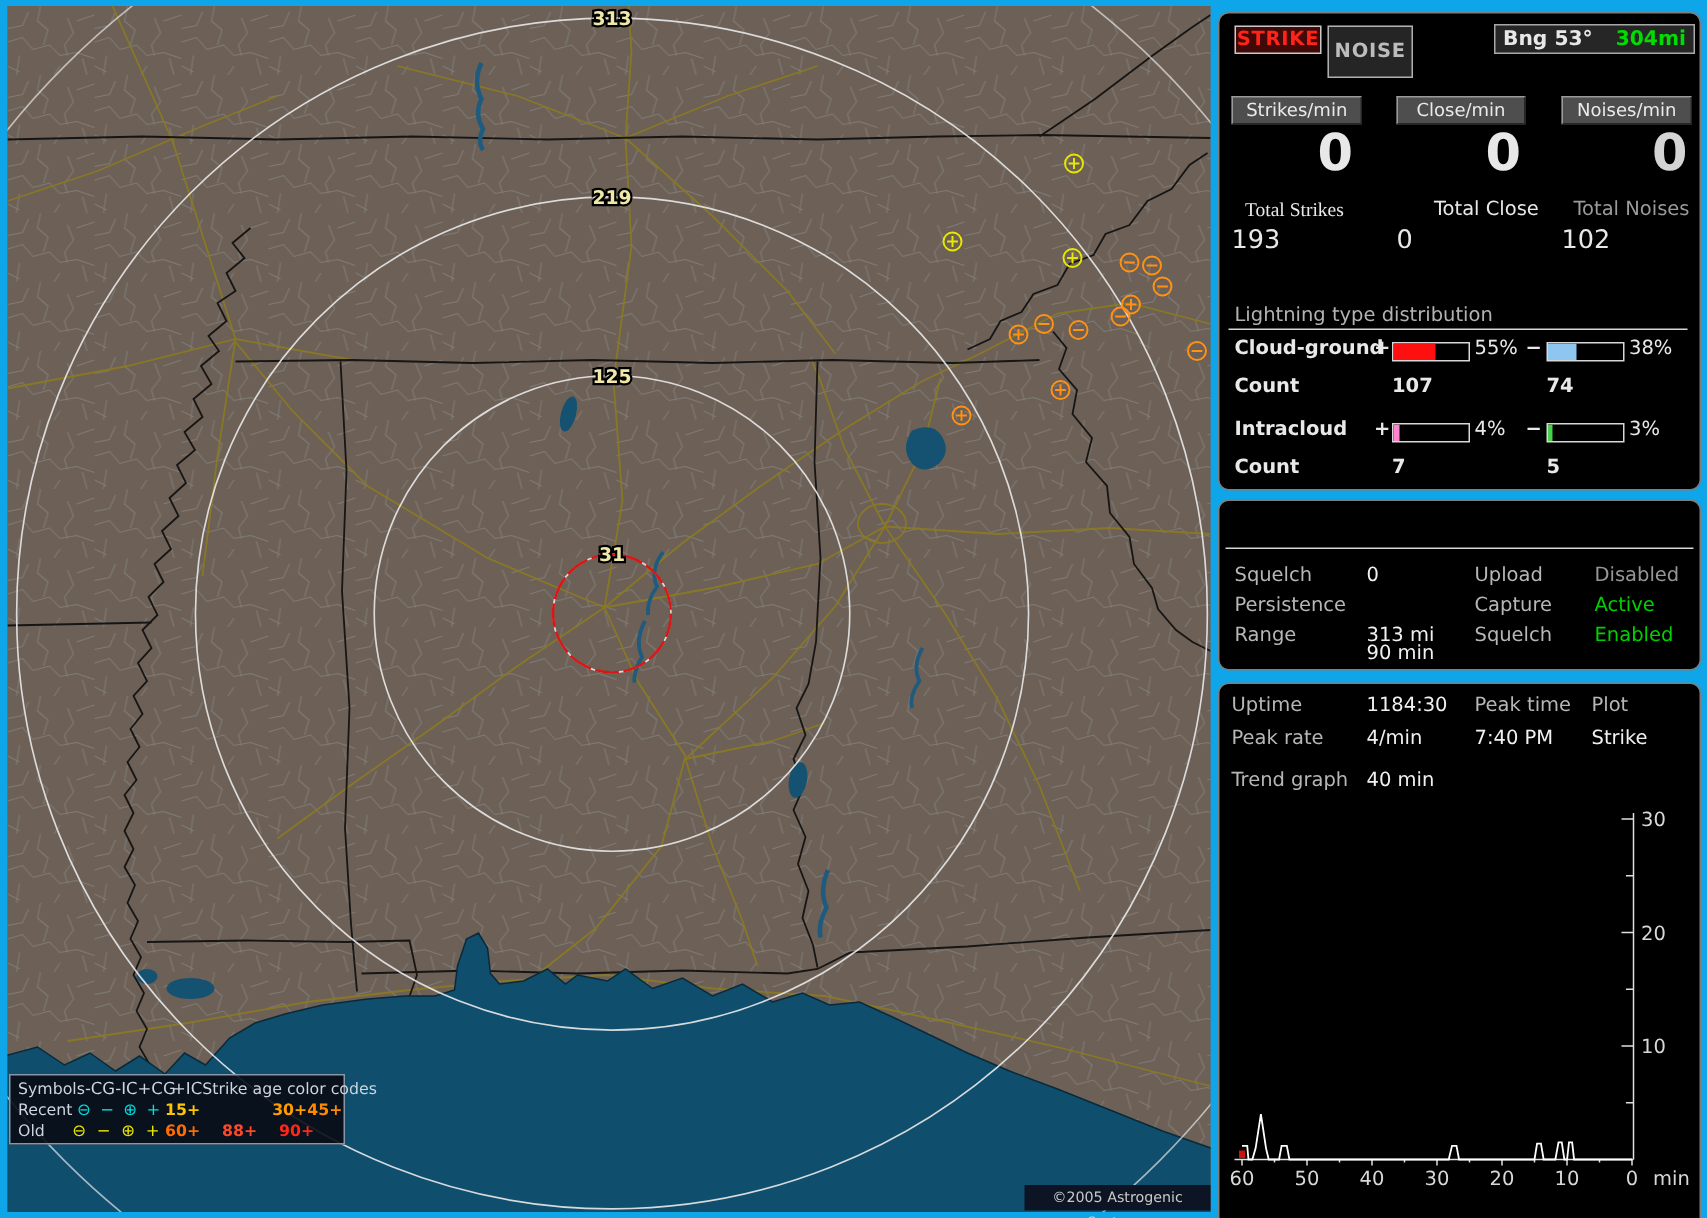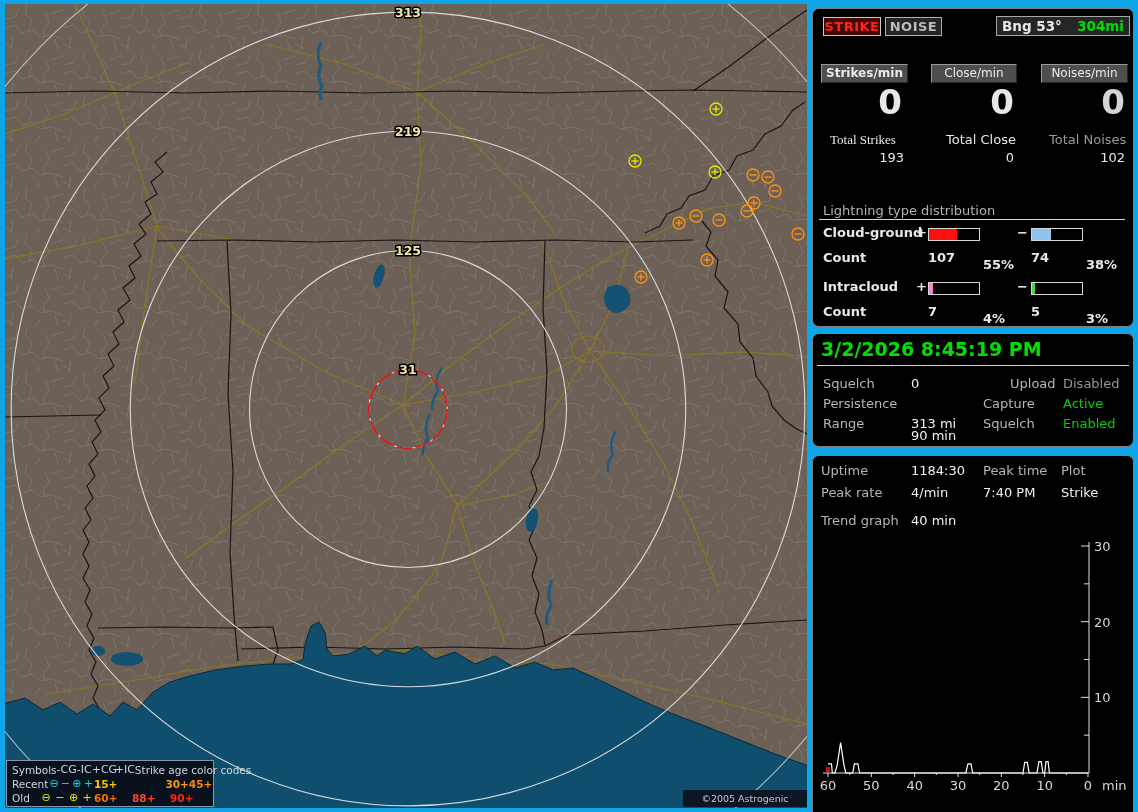--- a/index.html
+++ b/index.html
@@ -2,21 +2,21 @@
 <html><head>
 <meta charset="utf-8">
 <style>
   html,body{margin:0;padding:0;background:#000;}
   #stage{position:relative;width:1138px;height:812px;background:#0ea5e9;overflow:hidden;
          font-family:"DejaVu Sans","Liberation Sans",sans-serif;color:#e8e8e8;font-size:13px;}
   .abs{position:absolute;}
   
   #map-wrap{position:absolute;left:5px;top:4px;width:802px;height:804px;background:#6d6057;}
   #map-svg{display:block;}
-  .legend{position:absolute;left:1px;top:756px;width:208px;height:47px;box-sizing:border-box;
+  .legend{position:absolute;left:1px;top:712px;width:224px;height:47px;box-sizing:border-box;
           background:rgba(9,11,20,0.9);border:1px solid #8896a8;padding:2px 5px 0 5px;
           font-size:10.5px;line-height:14px;color:#cdd5dd;}
   .lg-row{display:flex;align-items:center;white-space:nowrap;}
   .lg-name{width:46px;}
   .lg-sym{width:23px;text-align:center;font-size:11px;}
   .lg-agehead{margin-left:auto;}
   .lg-ages{margin-left:auto;width:114px;display:flex;}
   .lg-age{width:38px;font-weight:bold;}
   .copyright{position:absolute;left:678px;top:786px;width:124px;height:17px;background:#0d1524;
              color:#c9c9c9;font-size:9.5px;text-align:center;line-height:17px;}
@@ -31,26 +31,26 @@
   .btn-noise{background:#252525;color:#bcbcbc;border:1px solid #b0b0b0;font-weight:bold;
              font-size:13px;padding:0;font-family:inherit;letter-spacing:.5px;}
   .bng{display:flex;justify-content:space-between;align-items:center;background:#262626;
        border:1px solid #a8a8a8;padding:0 5px;font-weight:bold;font-size:13.5px;box-sizing:border-box;}
   .cbtn{background:#4e4e4e;border:1px solid;border-color:#9a9a9a #262626 #262626 #9a9a9a;
         height:17px;line-height:16px;font-size:12px;text-align:center;color:#eaeaea;cursor:default;}
   .zero{font-size:34px;font-weight:bold;text-align:right;line-height:38px;}
   .dim{color:#d4d4d4;}
   .tlabel{font-size:13px;}
   .gray{color:#9a9a9a;}
-  .tval{text-align:right;font-size:13px;}
+  .tval{text-align:left;font-size:17px;}
   .dtitle{color:#b2b2b2;}
   .hr{height:1px;background:#d6d6d6;}
   .dlabel{font-weight:bold;}
   .sign{font-weight:bold;}
-  .pct{font-weight:bold;margin-top:32px;}
+  .pct{font-weight:normal;}
   .bar{display:inline-block;width:50px;height:11px;border:1px solid #d8d8d8;background:#000;overflow:hidden;}
   .bar .fill{display:block;height:100%;}
   .dcount{font-weight:bold;}
   .dval{font-weight:bold;}
   .datetime{font-size:19px;font-weight:bold;color:#00e000;white-space:nowrap;}
   .lbl{color:#b6b6b6;}
   .val{color:#f0f0f0;}
   #trend-svg{position:absolute;left:0;top:0;}
 </style>
 </head>
@@ -220,35 +220,35 @@
           <span class="lg-age" style="color: rgb(255, 40, 24);">90+</span>
         </span>
       </div>
     </div>
 
     <div class="copyright">©2005 Astrogenic Systems</div>
   </div>
 
   <div class="panel-box" id="box1">
     <button class="btn-strike abs" style="left:10px;top:8px;width:58px;height:19px;">STRIKE</button>
-    <button class="btn-noise abs" style="left:72px;top:8px;width:57px;height:19px;">NOISE</button>
+    <button class="btn-noise abs" style="left:72px;top:8px;width:57px;height:35px;">NOISE</button>
     <div class="bng abs" style="left:183px;top:7px;width:134px;height:20px;">
       <span>Bng 53°</span>
       <span style="color: rgb(0, 221, 0);">304mi</span>
     </div>
 
-    <div class="cbtn abs" style="left:8px;top:55px;width:85px;font-weight:bold;">Strikes/min</div>
+    <div class="cbtn abs" style="left:8px;top:55px;width:85px;">Strikes/min</div>
     <div class="cbtn abs" style="left:118px;top:55px;width:84px;">Close/min</div>
     <div class="cbtn abs" style="left:228px;top:55px;width:85px;">Noises/min</div>
     <div class="zero abs" style="left:8px;top:74px;width:81px;">0</div>
     <div class="zero abs" style="left:118px;top:74px;width:83px;">0</div>
     <div class="zero dim abs" style="left:228px;top:74px;width:84px;">0</div>
 
     <div class="tlabel abs" style="left:17px;top:123px;font-family:Liberation Serif, serif;">Total Strikes</div>
-    <div class="tlabel abs" style="left:133px;top:123px;">Total Close</div>
+    <div class="tlabel abs" style="left:143px;top:123px;">Total Close</div>
     <div class="tlabel gray abs" style="left:236px;top:123px;">Total Noises</div>
     <div class="tval abs" style="left:8px;top:141px;width:83px;">193</div>
     <div class="tval abs" style="left:118px;top:141px;width:83px;">0</div>
     <div class="tval abs" style="left:228px;top:141px;width:84px;">102</div>
 
     <div class="dtitle abs" style="left:10px;top:194px;">Lightning type distribution</div>
     <div class="hr abs" style="left:6px;top:210px;width:306px;"></div>
 
     <div class="dlabel abs" style="left:10px;top:216px;">Cloud-ground</div>
     <span class="sign abs" style="left:103px;top:216px;">+</span>
@@ -277,31 +277,30 @@
         <i class="fill" style="width: 6%; background-color: rgb(74, 208, 74);"></i>
       </span>
     <span class="pct abs" style="left:273px;top:270px;">3%</span>
 
     <div class="dcount abs" style="left:10px;top:295px;">Count</div>
     <span class="dval abs" style="left:115px;top:295px;">7</span>
     <span class="dval abs" style="left:218px;top:295px;">5</span>
   </div>
 
   <div class="panel-box" id="box2">
-    <div class="datetime abs" style="left:8px;top:4px;">3/2/2026 8:45:19 PM</div>
     <div class="hr abs" style="left:4px;top:31px;width:312px;"></div>
 
     <div class="lbl abs" style="left:10px;top:42px;">Squelch</div>
     <div class="val abs" style="left:98px;top:42px;">0</div>
     <div class="lbl abs" style="left:10px;top:62px;">Persistence</div>
     <div class="val abs" style="left:98px;top:62px;margin-top:32px;">90 min</div>
     <div class="lbl abs" style="left:10px;top:82px;">Range</div>
     <div class="val abs" style="left:98px;top:82px;">313 mi</div>
 
-    <div class="lbl abs" style="left:170px;top:42px;margin-left:27px;">Upload</div>
+    <div class="lbl abs" style="left:170px;top:42px;">Upload</div>
     <div class="abs" style="left: 250px; top: 42px; color: rgb(150, 150, 150);">Disabled</div>
     <div class="lbl abs" style="left:170px;top:62px;">Capture</div>
     <div class="abs" style="left: 250px; top: 62px; color: rgb(0, 208, 0);">Active</div>
     <div class="lbl abs" style="left:170px;top:82px;">Squelch</div>
     <div class="abs" style="left: 250px; top: 82px; color: rgb(0, 208, 0);">Enabled</div>
   </div>
 
   <div class="panel-box" id="box3">
     <div class="lbl abs" style="left:8px;top:7px;">Uptime</div>
     <div class="val abs" style="left:98px;top:7px;">1184:30</div>

